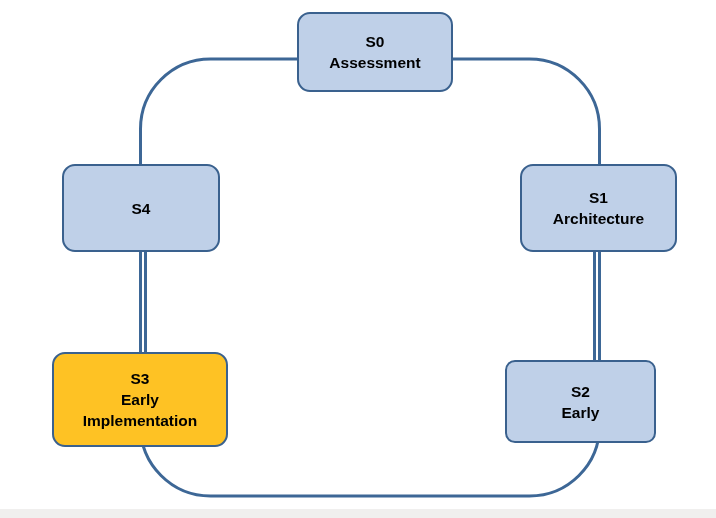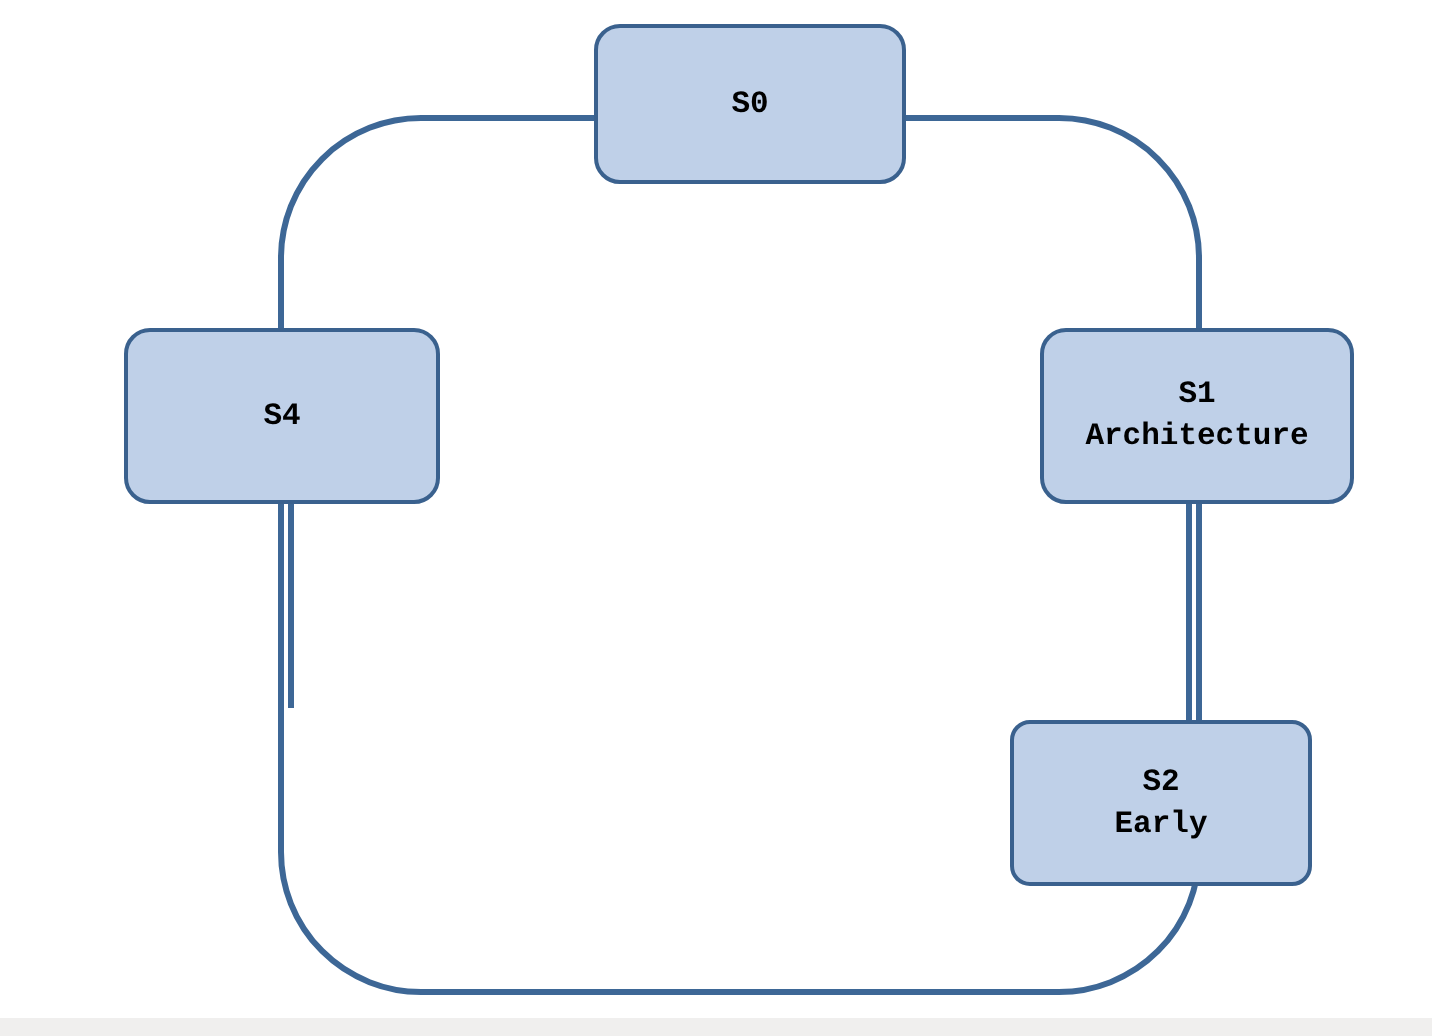--- a/index.html
+++ b/index.html
@@ -36,21 +36,20 @@
     border-radius:13px;
     display:flex;
     flex-direction:column;
     align-items:center;
     justify-content:center;
     text-align:center;
     color:var(--text);
     font-weight:700;
     font-size:15.5px;
     line-height:21px;
-    font-family:Liberation Mono, monospace;
   }
   .node.highlight{
     background:var(--highlight-fill);
   }
   .node-s0{left:297px;top:12px;width:156px;height:80px;}
   .node-s4{left:62px;top:164px;width:158px;height:88px;gap:28px;}
   .node-s1{left:520px;top:164px;width:157px;height:88px;}
   .node-s3{left:52px;top:352px;width:176px;height:95px;}
   .node-s2{left:505px;top:360px;width:151px;height:83px;border-radius:10px;}
   .footer-band{
@@ -66,31 +65,37 @@
 <div class="canvas">
 
   <svg class="loop" viewBox="0 0 716 518" xmlns="http://www.w3.org/2000/svg">
     <rect x="140.5" y="59" width="459" height="437" rx="70" ry="70" fill="none" stroke="var(--connector)" stroke-width="3"></rect>
     <line x1="145.5" y1="250" x2="145.5" y2="354" stroke="var(--connector)" stroke-width="3"></line>
     <line x1="594.5" y1="250" x2="594.5" y2="362" stroke="var(--connector)" stroke-width="3"></line>
   </svg>
 
   <div class="node node-s0">
     <div>S0</div>
+    <div>Assessment</div>
   </div>
 
   <div class="node node-s4">
     <div>S4</div>
   </div>
 
   <div class="node node-s1">
     <div>S1</div>
     <div>Architecture</div>
   </div>
 
+  <div class="node node-s3 highlight">
+    <div>S3</div>
+    <div>Early</div>
+    <div>Implementation</div>
+  </div>
 
   <div class="node node-s2">
     <div>S2</div>
     <div>Early</div>
   </div>
 
   <div class="footer-band"></div>
 
 </div>
 

